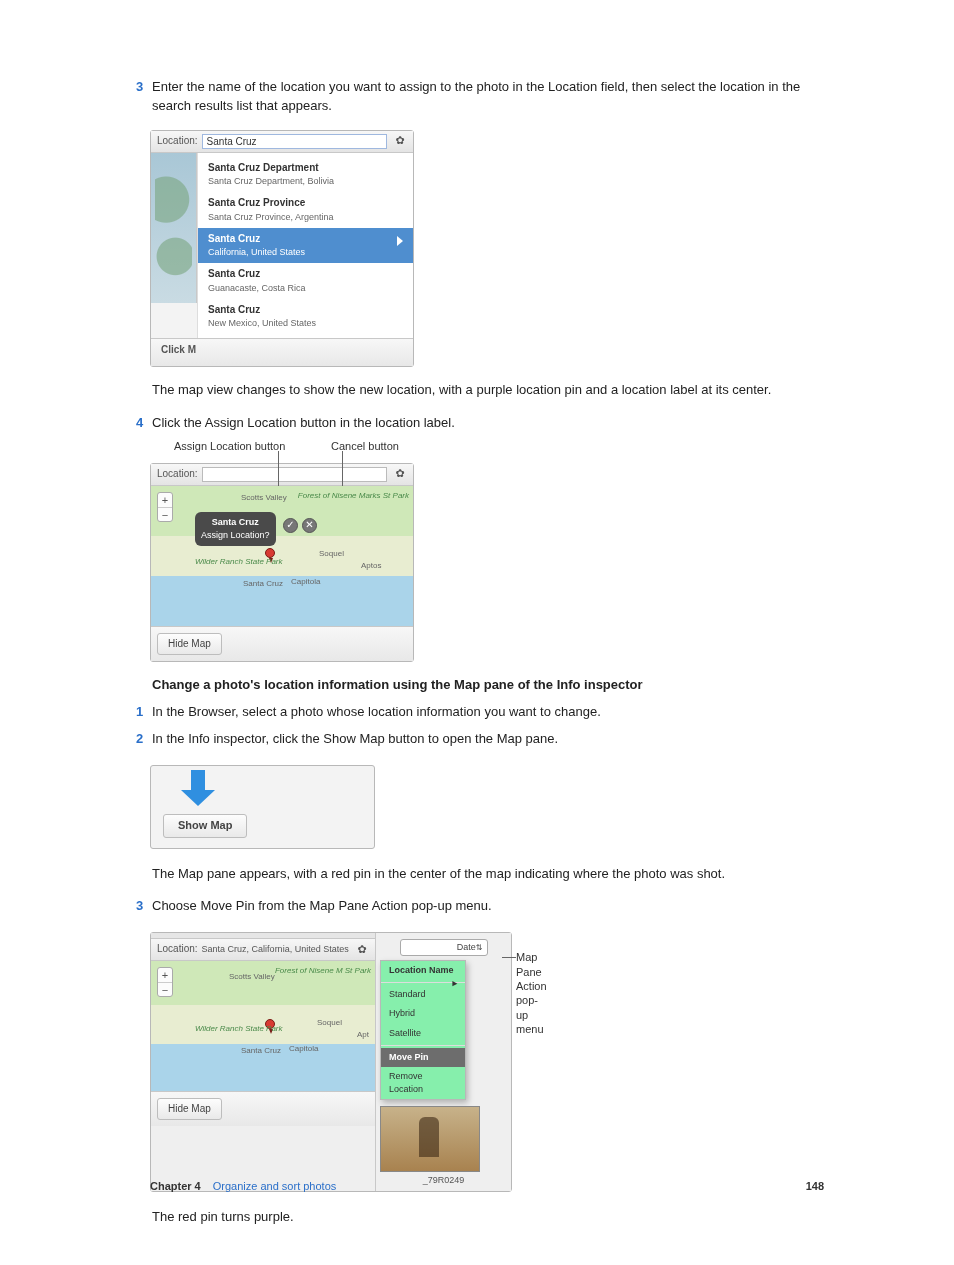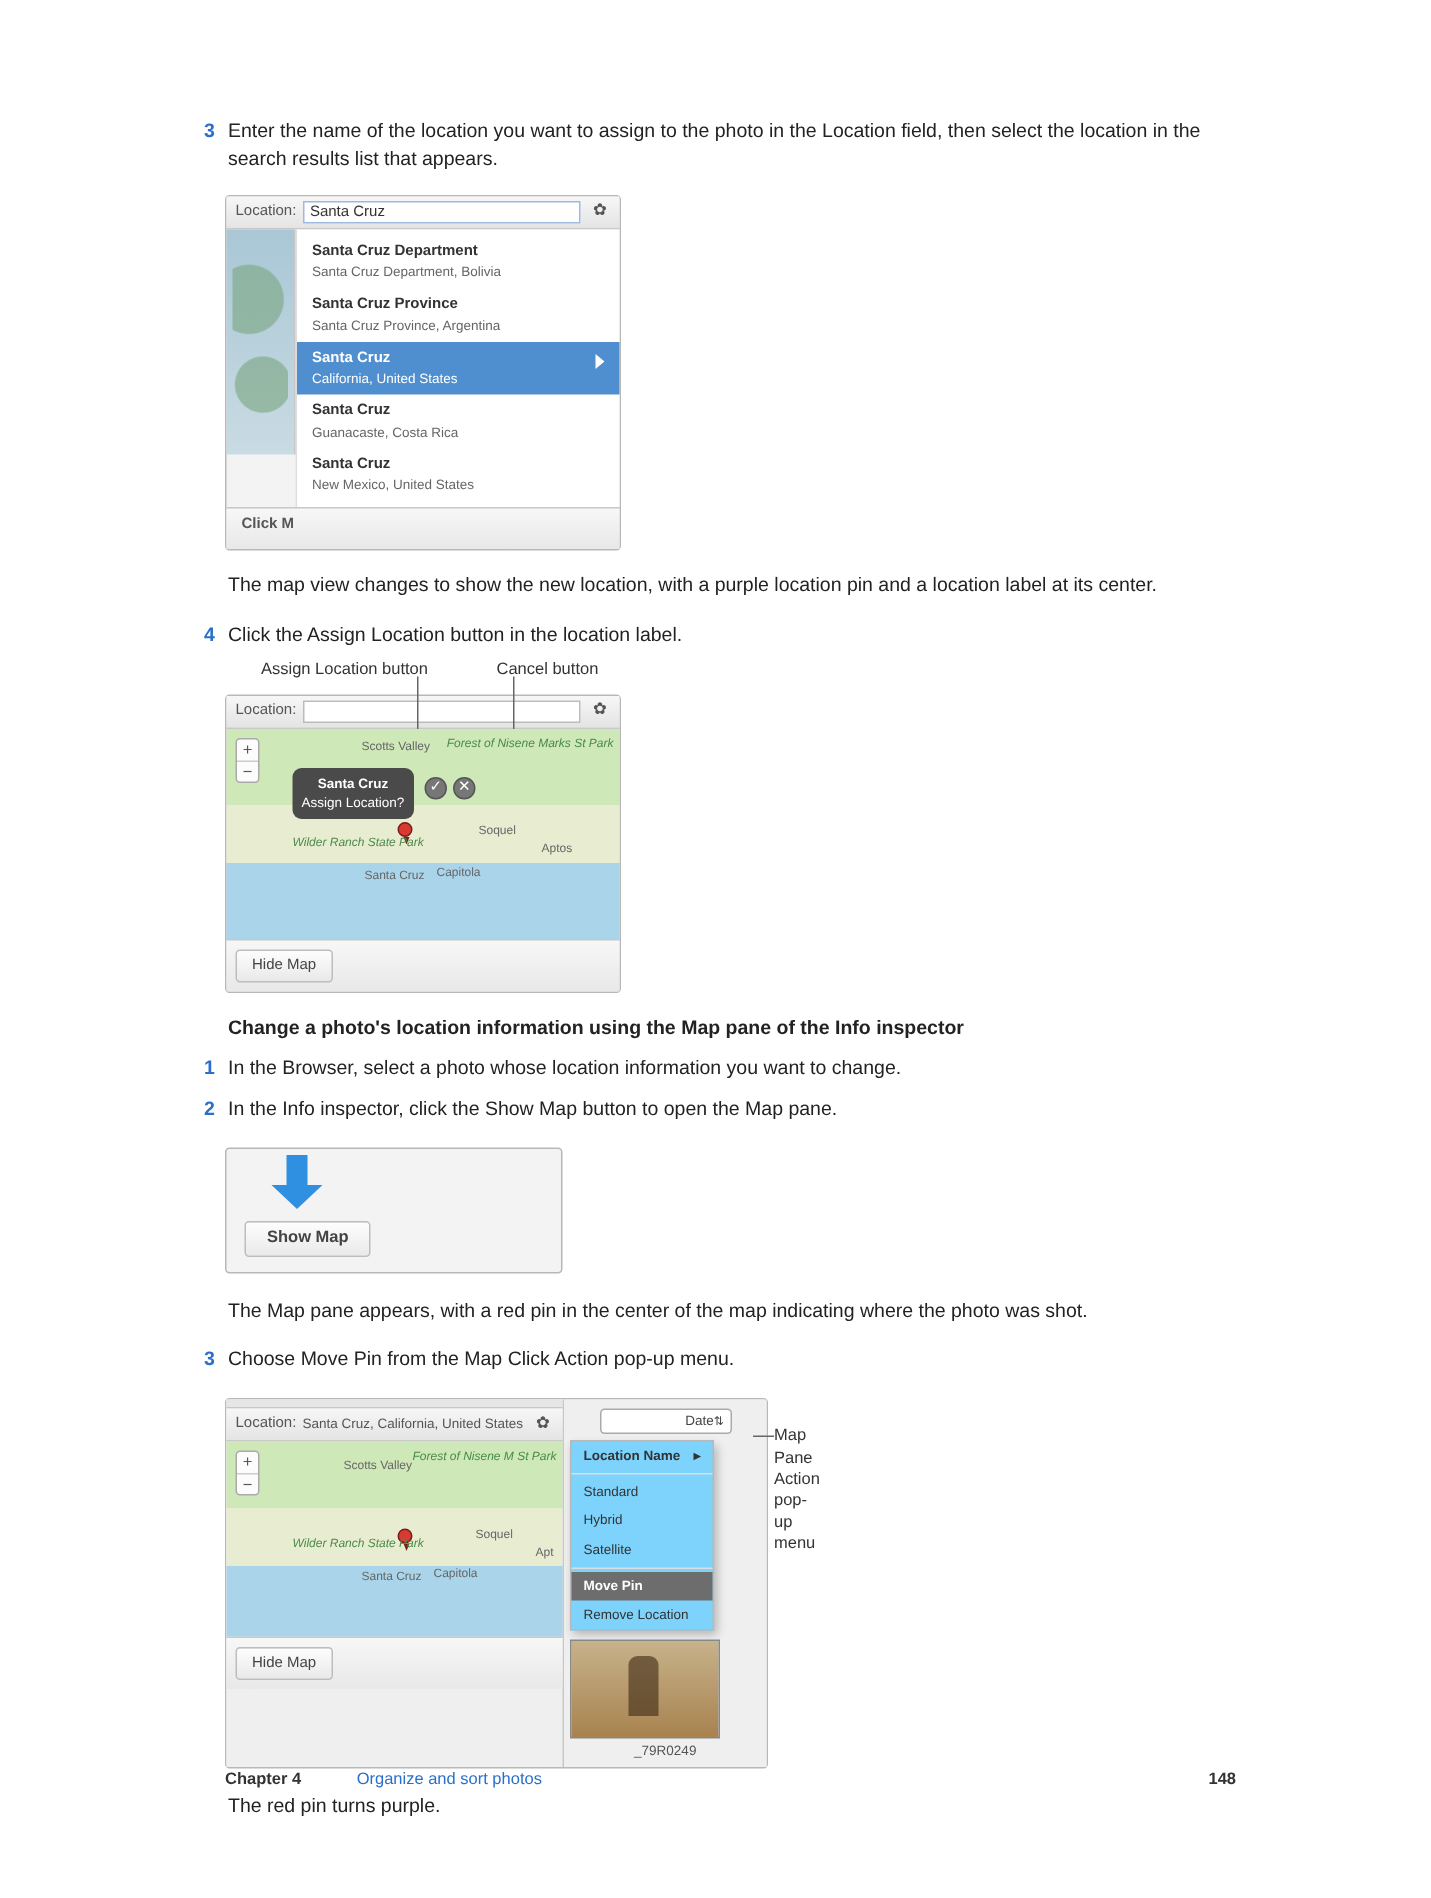--- a/index.html
+++ b/index.html
@@ -163,23 +163,23 @@
   .shot4 { width:362px; }
   .shot4 .upper { display:flex; background:#efefef;}
   .shot4 .left { flex:0 0 225px; border-right:1px solid #c8c8c8;}
   .shot4 .right { flex:1; position:relative; padding:4px;}
   .shot4 .date-combo{
     display:flex; align-items:center; margin:2px auto 4px auto; width:88px;
     border:1px solid #aaa; border-radius:3px; background:#fff; font-size:9px;
     padding:1px 4px; justify-content:flex-end;
   }
   .shot4 .menu {
-    border:1px solid #b8b8b8; background:#7dd3fc;
+    border:1px solid #b8b8b8; background:#86efac;
     box-shadow: 2px 3px 6px rgba(0,0,0,.25);
-    font-size:9px; width:96px;
+    font-size:9px; width:86px;
   }
   .shot4 .menu .mi{padding:3px 8px; color:#333;}
   .shot4 .menu .mi.bold{font-weight:700;}
   .shot4 .menu .mi.sel{background:#6d6d6d;color:#fff;font-weight:700;}
   .shot4 .menu .mi + .mi{}
   .shot4 .menu .sep{height:1px;background:#ddd;margin:2px 0;}
   .shot4 .thumb{
     margin-top:6px; width:100px; height:66px;
     background: linear-gradient(#c7b28a,#a8824f);
     border:1px solid #888; position:relative;
@@ -193,21 +193,20 @@
 
   
   .footer {
     position: absolute;
     bottom: 70px;
     left: 150px;
     right: 130px;
     display: flex;
     align-items: flex-end;
     font-size: 11px;
-    gap: 25px;
   }
   .footer .ch { font-weight: 700; color:#333; margin-right: 12px;}
   .footer .sec { color: #2a6fc9; flex:1;}
   .footer .pg { font-weight: 700; color:#333;}
 </style>
 </head>
 <body>
 
 <div class="page">
 
@@ -324,21 +323,21 @@
         <div class="head"></div>
     </div>
     <span class="showbtn">Show Map</span>
   </div>
 
   <p class="body-para">The Map pane appears, with a red pin in the center of the map indicating where the photo was shot.</p>
 
   <ol class="steps">
     <li>
       <span class="step-num">3</span>
-      <div class="step-text">Choose Move Pin from the Map Click Action pop-up menu.</div>
+      <div class="step-text">Choose Move Pin from the Map Pane Action pop-up menu.</div>
     </li>
   </ol>
 
   <div class="shot4-wrap">
     <div class="callouts4">Map Pane Action pop-up menu</div>
     <div class="ui-frame shot4">
       <div class="upper">
         <div class="left">
           <div style="height:6px;background:#e6e6e6;border-bottom:1px solid #c8c8c8;"></div>
           <div class="ui-toolbar" style="border-top:none;">

